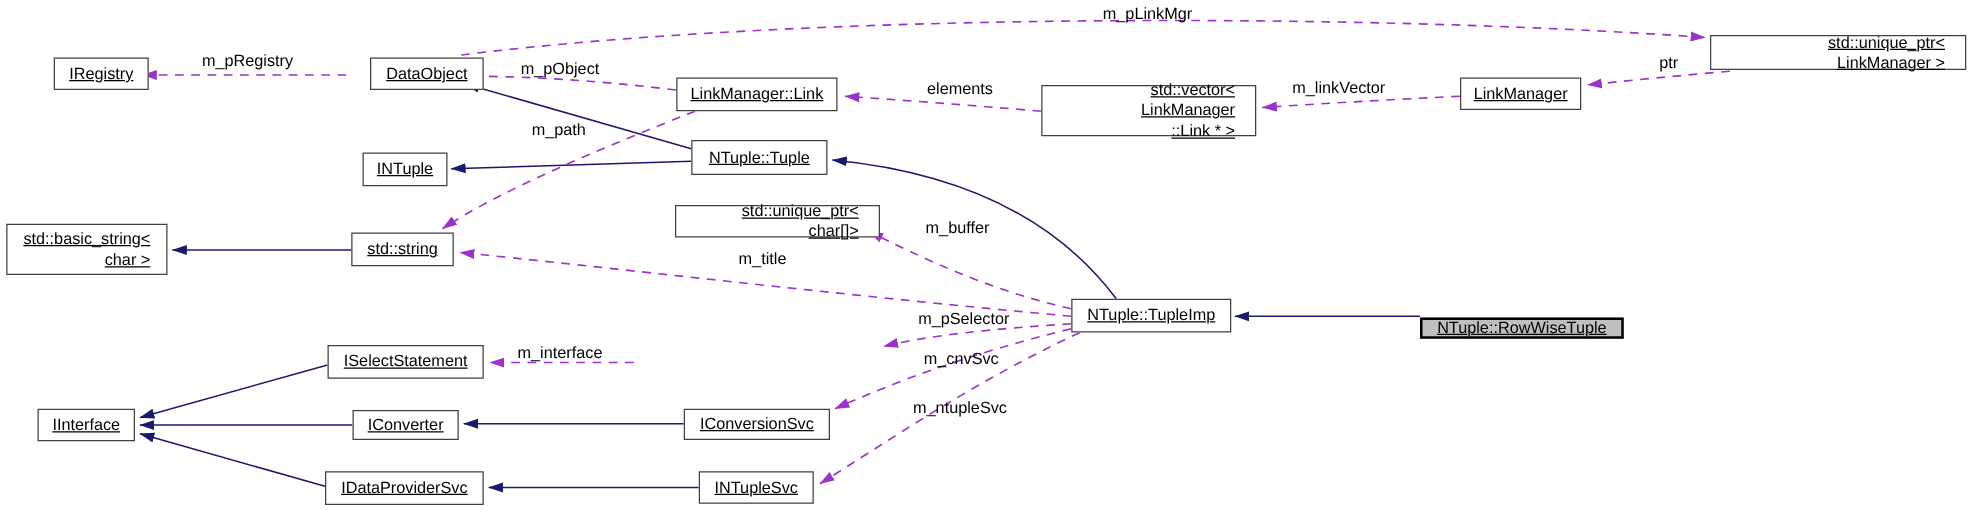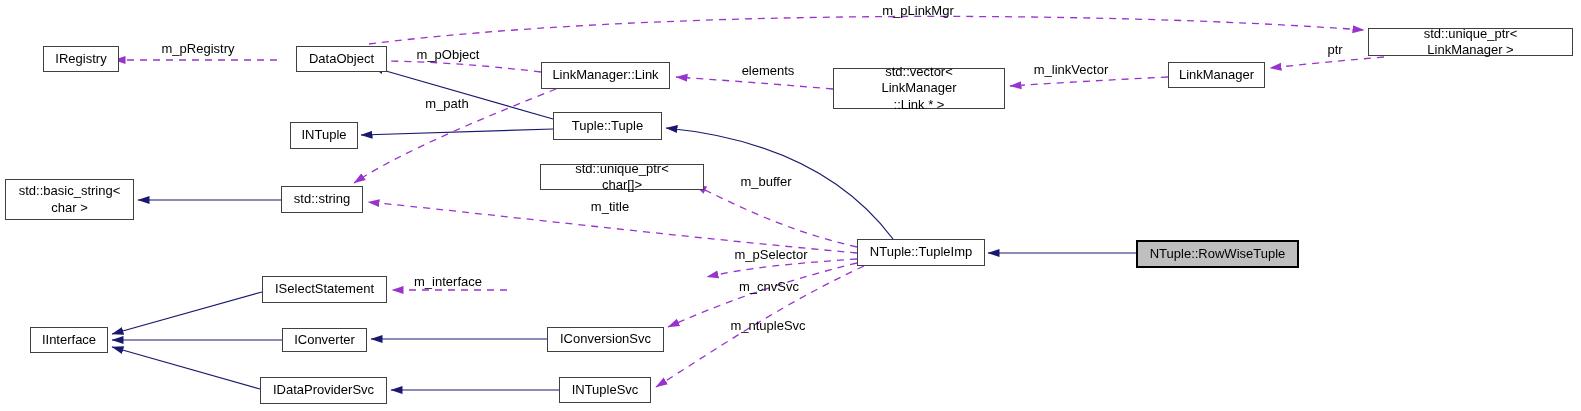--- a/index.html
+++ b/index.html
@@ -20,22 +20,22 @@
   }
   #graph{position:absolute;left:0;top:0;width:1581px;height:411px;}
   svg.edges{position:absolute;left:0;top:0;z-index:1;}
   .edge-inh{stroke:var(--inheritance);stroke-width:1.2;fill:none;}
   .edge-use{stroke:var(--usage);stroke-width:1.3;fill:none;stroke-dasharray:7,6;}
   .mk-inh{fill:var(--inheritance);}
   .mk-use{fill:var(--usage);}
   .node{
     position:absolute;z-index:2;box-sizing:border-box;
     background:var(--node_fill);border:1px solid var(--node_border);
-    display:flex;align-items:center;justify-content:center;text-align:center;
-    white-space:pre-line;line-height:1.25;padding:0 16px;cursor:pointer;
+    display:flex;align-items:center;justify-content:center;text-align:right;
+    white-space:pre-line;line-height:1.25;padding:0 16px;cursor:pointer;text-decoration:underline;
   }
   .node.main{
     background:var(--main_node_fill);border:2px solid var(--main_node_border);
     cursor:default;
   }
   .edge-label{
     position:absolute;z-index:3;transform:translateX(-50%);
     white-space:nowrap;line-height:1.1;
   }
 </style>
@@ -81,27 +81,27 @@
   </svg>
 
   <div class="node" style="left:31px;top:46px;width:76px;height:26px;margin-left:12px;">IRegistry</div>
   <div class="node" style="left:277px;top:46px;width:91px;height:26px;margin-left:19px;">DataObject</div>
   <div class="node" style="left:1368px;top:28px;width:205px;height:28px;">std::unique_ptr&lt; LinkManager &gt;</div>
   <div class="node" style="left:541px;top:62px;width:129px;height:27px;">LinkManager::Link</div>
   <div class="node" style="left:833px;top:68px;width:172px;height:41px;">std::vector&lt; LinkManager
 ::Link * &gt;</div>
   <div class="node" style="left:1168px;top:62px;width:97px;height:26px;">LinkManager</div>
   <div class="node" style="left:290px;top:122px;width:68px;height:27px;">INTuple</div>
-  <div class="node" style="left:553px;top:112px;width:109px;height:28px;">Tuple::Tuple</div>
+  <div class="node" style="left:553px;top:112px;width:109px;height:28px;">NTuple::Tuple</div>
   <div class="node" style="left:5px;top:179px;width:129px;height:41px;">std::basic_string&lt;
 char &gt;</div>
   <div class="node" style="left:281px;top:186px;width:82px;height:27px;">std::string</div>
   <div class="node" style="left:526px;top:164px;width:164px;height:26px;margin-left:14px;">std::unique_ptr&lt; char[]&gt;</div>
   <div class="node" style="left:857px;top:239px;width:128px;height:27px;">NTuple::TupleImp</div>
-  <div class="node main" style="left:1136px;top:240px;width:163px;height:28px;">NTuple::RowWiseTuple</div>
+  <div class="node main" style="left:1136px;top:254px;width:163px;height:17px;">NTuple::RowWiseTuple</div>
   <div class="node" style="left:262px;top:276px;width:125px;height:27px;">ISelectStatement</div>
   <div class="node" style="left:30px;top:327px;width:78px;height:26px;">IInterface</div>
   <div class="node" style="left:282px;top:328px;width:85px;height:24px;">IConverter</div>
   <div class="node" style="left:547px;top:327px;width:117px;height:25px;">IConversionSvc</div>
   <div class="node" style="left:260px;top:377px;width:127px;height:27px;">IDataProviderSvc</div>
   <div class="node" style="left:559px;top:377px;width:92px;height:26px;">INTupleSvc</div>
 
   <div class="edge-label" style="left:198px;top:42px;">m_pRegistry</div>
   <div class="edge-label" style="left:448px;top:48px;">m_pObject</div>
   <div class="edge-label" style="left:918px;top:4px;">m_pLinkMgr</div>

